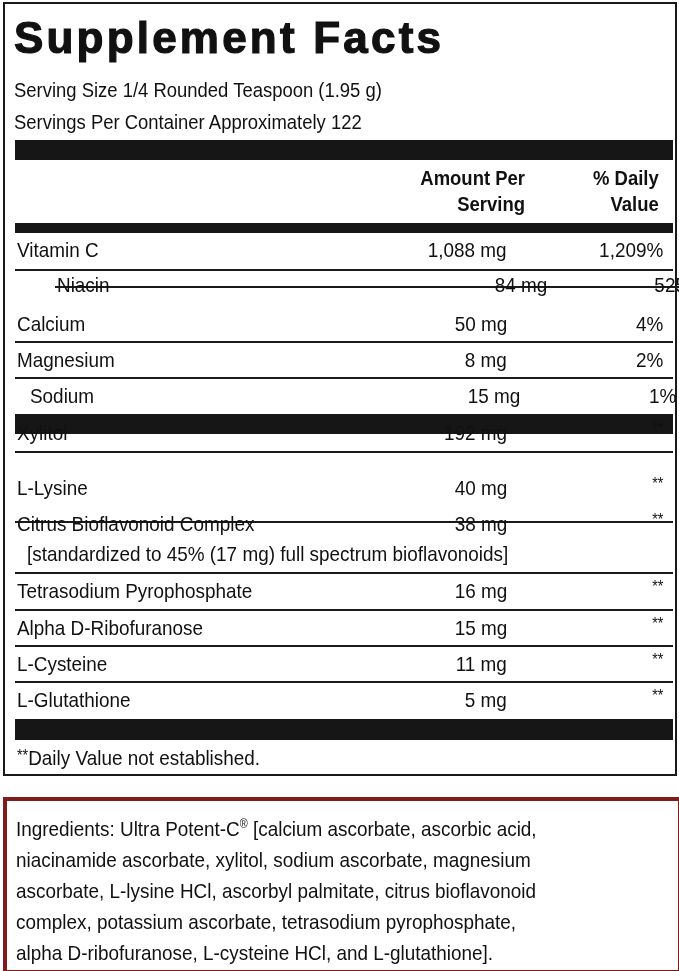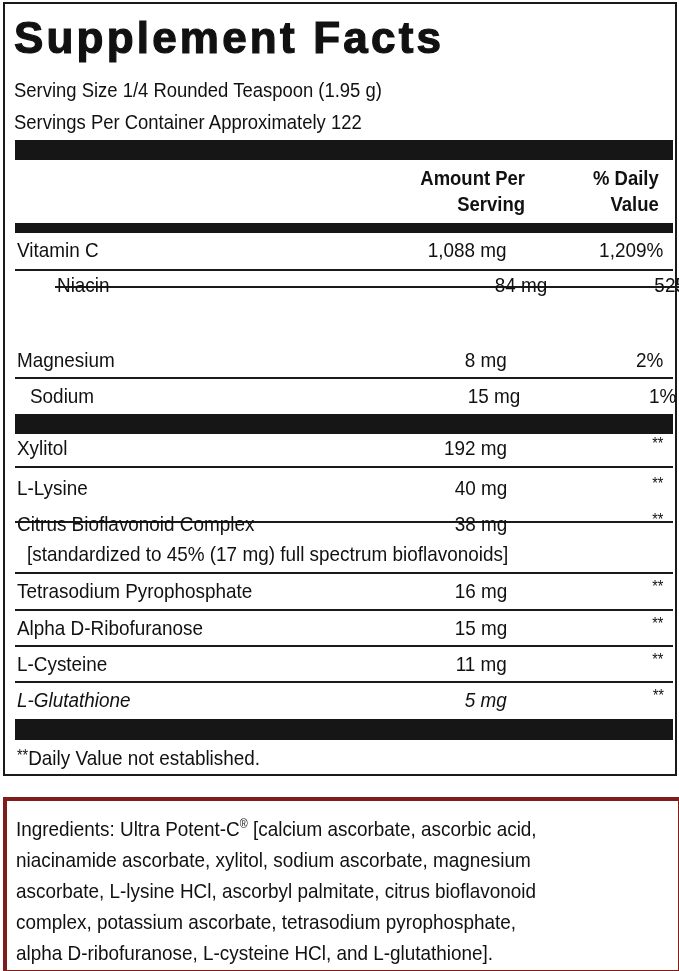--- a/index.html
+++ b/index.html
@@ -57,34 +57,39 @@
   <div class="row sep" style="top:229px;height:38px;">
     <span class="cell name">Vitamin C</span>
     <span class="cell amt">1,088 mg</span>
     <span class="cell dv">1,209%</span>
   </div>
   <div class="row sep" style="top:264px;height:20px;margin-left:40px;">
     <span class="cell name">Niacin</span>
     <span class="cell amt">84 mg</span>
     <span class="cell dv">525%</span>
   </div>
+  <div class="row sep" style="top:303px;height:36px;">
+    <span class="cell name">Calcium</span>
+    <span class="cell amt">50 mg</span>
+    <span class="cell dv">4%</span>
+  </div>
   <div class="row sep" style="top:339px;height:36px;">
     <span class="cell name">Magnesium</span>
     <span class="cell amt">8 mg</span>
     <span class="cell dv">2%</span>
   </div>
   <div class="row" style="top:375px;height:35px;margin-left:13px;">
     <span class="cell name">Sodium</span>
     <span class="cell amt">15 mg</span>
     <span class="cell dv">1%</span>
   </div>
 
   <div class="bar" style="top:410px;height:20px;"></div>
 
-  <div class="row sep" style="top:427px;height:37px;">
+  <div class="row sep" style="top:412px;height:37px;">
     <span class="cell name">Xylitol</span>
     <span class="cell amt">192 mg</span>
     <span class="cell dv star">**</span>
   </div>
   <div class="row sep" style="top:467px;height:52px;">
     <span class="cell name">L-Lysine</span>
     <span class="cell amt">40 mg</span>
     <span class="cell dv star">**</span>
   </div>
   <div class="row sep" style="top:503px;height:67px;">
@@ -101,21 +106,21 @@
   <div class="row sep" style="top:607px;height:36px;">
     <span class="cell name">Alpha D-Ribofuranose</span>
     <span class="cell amt">15 mg</span>
     <span class="cell dv star">**</span>
   </div>
   <div class="row sep" style="top:643px;height:36px;">
     <span class="cell name">L-Cysteine</span>
     <span class="cell amt">11 mg</span>
     <span class="cell dv star">**</span>
   </div>
-  <div class="row" style="top:679px;height:40px;font-style:italic;">
+  <div class="row" style="top:679px;height:40px;">
     <span class="cell name">L-Glutathione</span>
     <span class="cell amt">5 mg</span>
     <span class="cell dv star">**</span>
   </div>
 
   <div class="bar" style="top:715px;height:21px;"></div>
 
   <div class="foot"><span class="ast">**</span><span>Daily Value not established.</span></div>
 </div>
 

